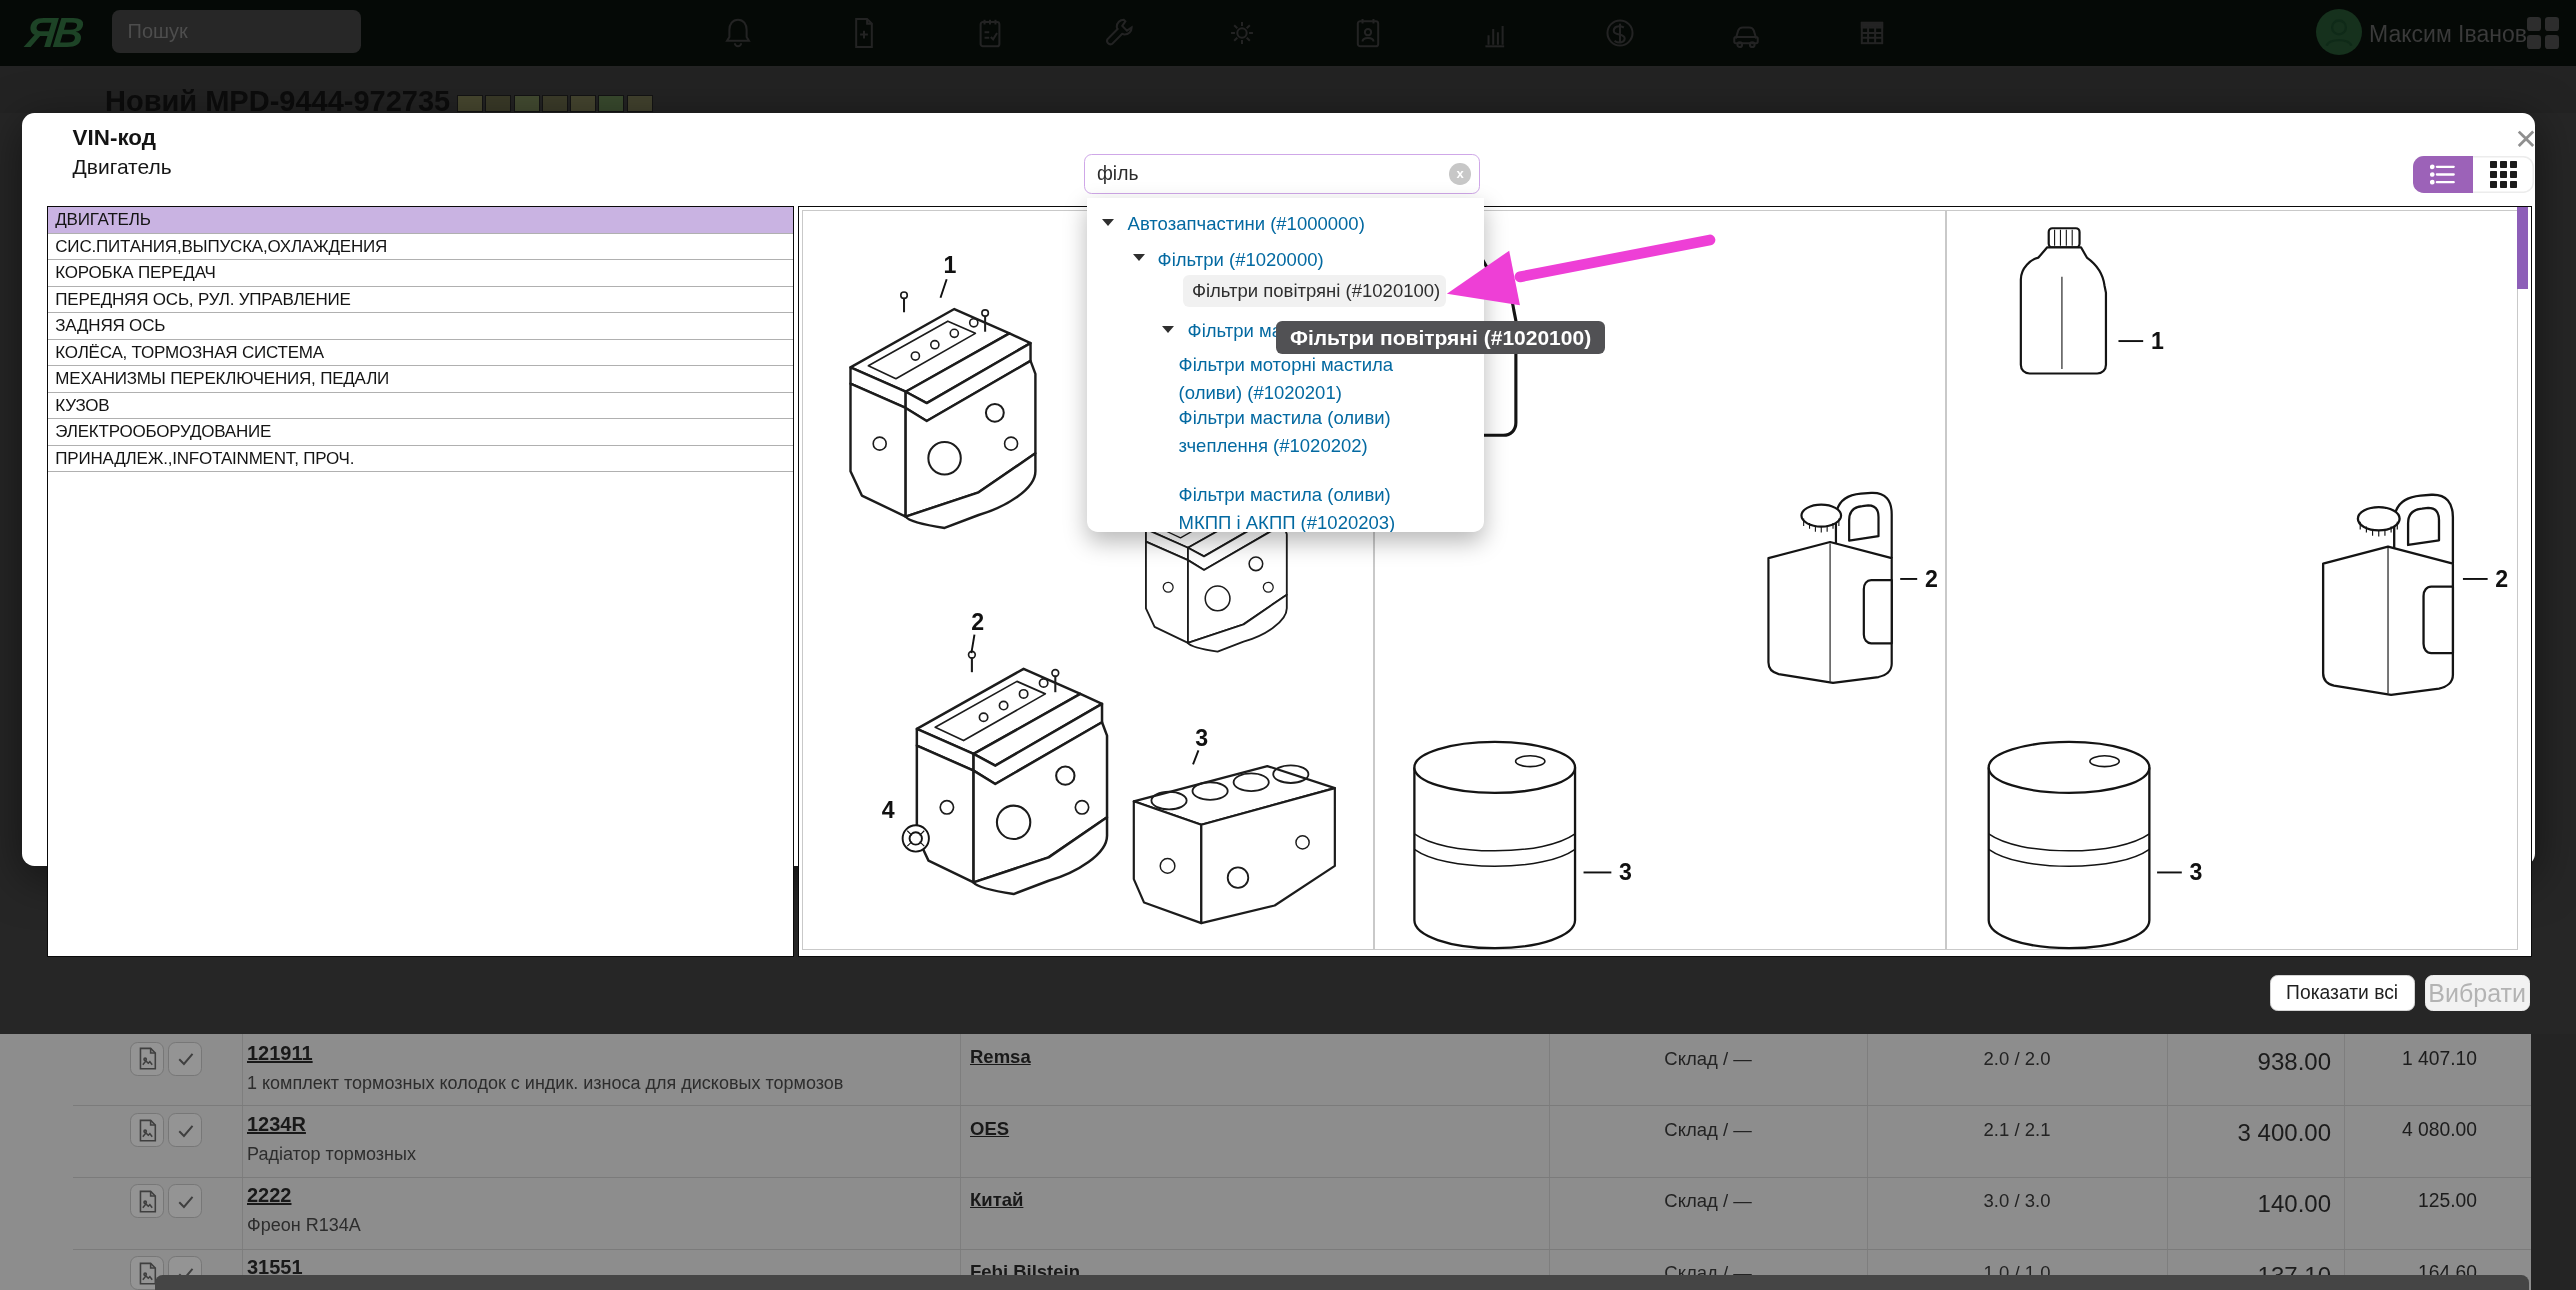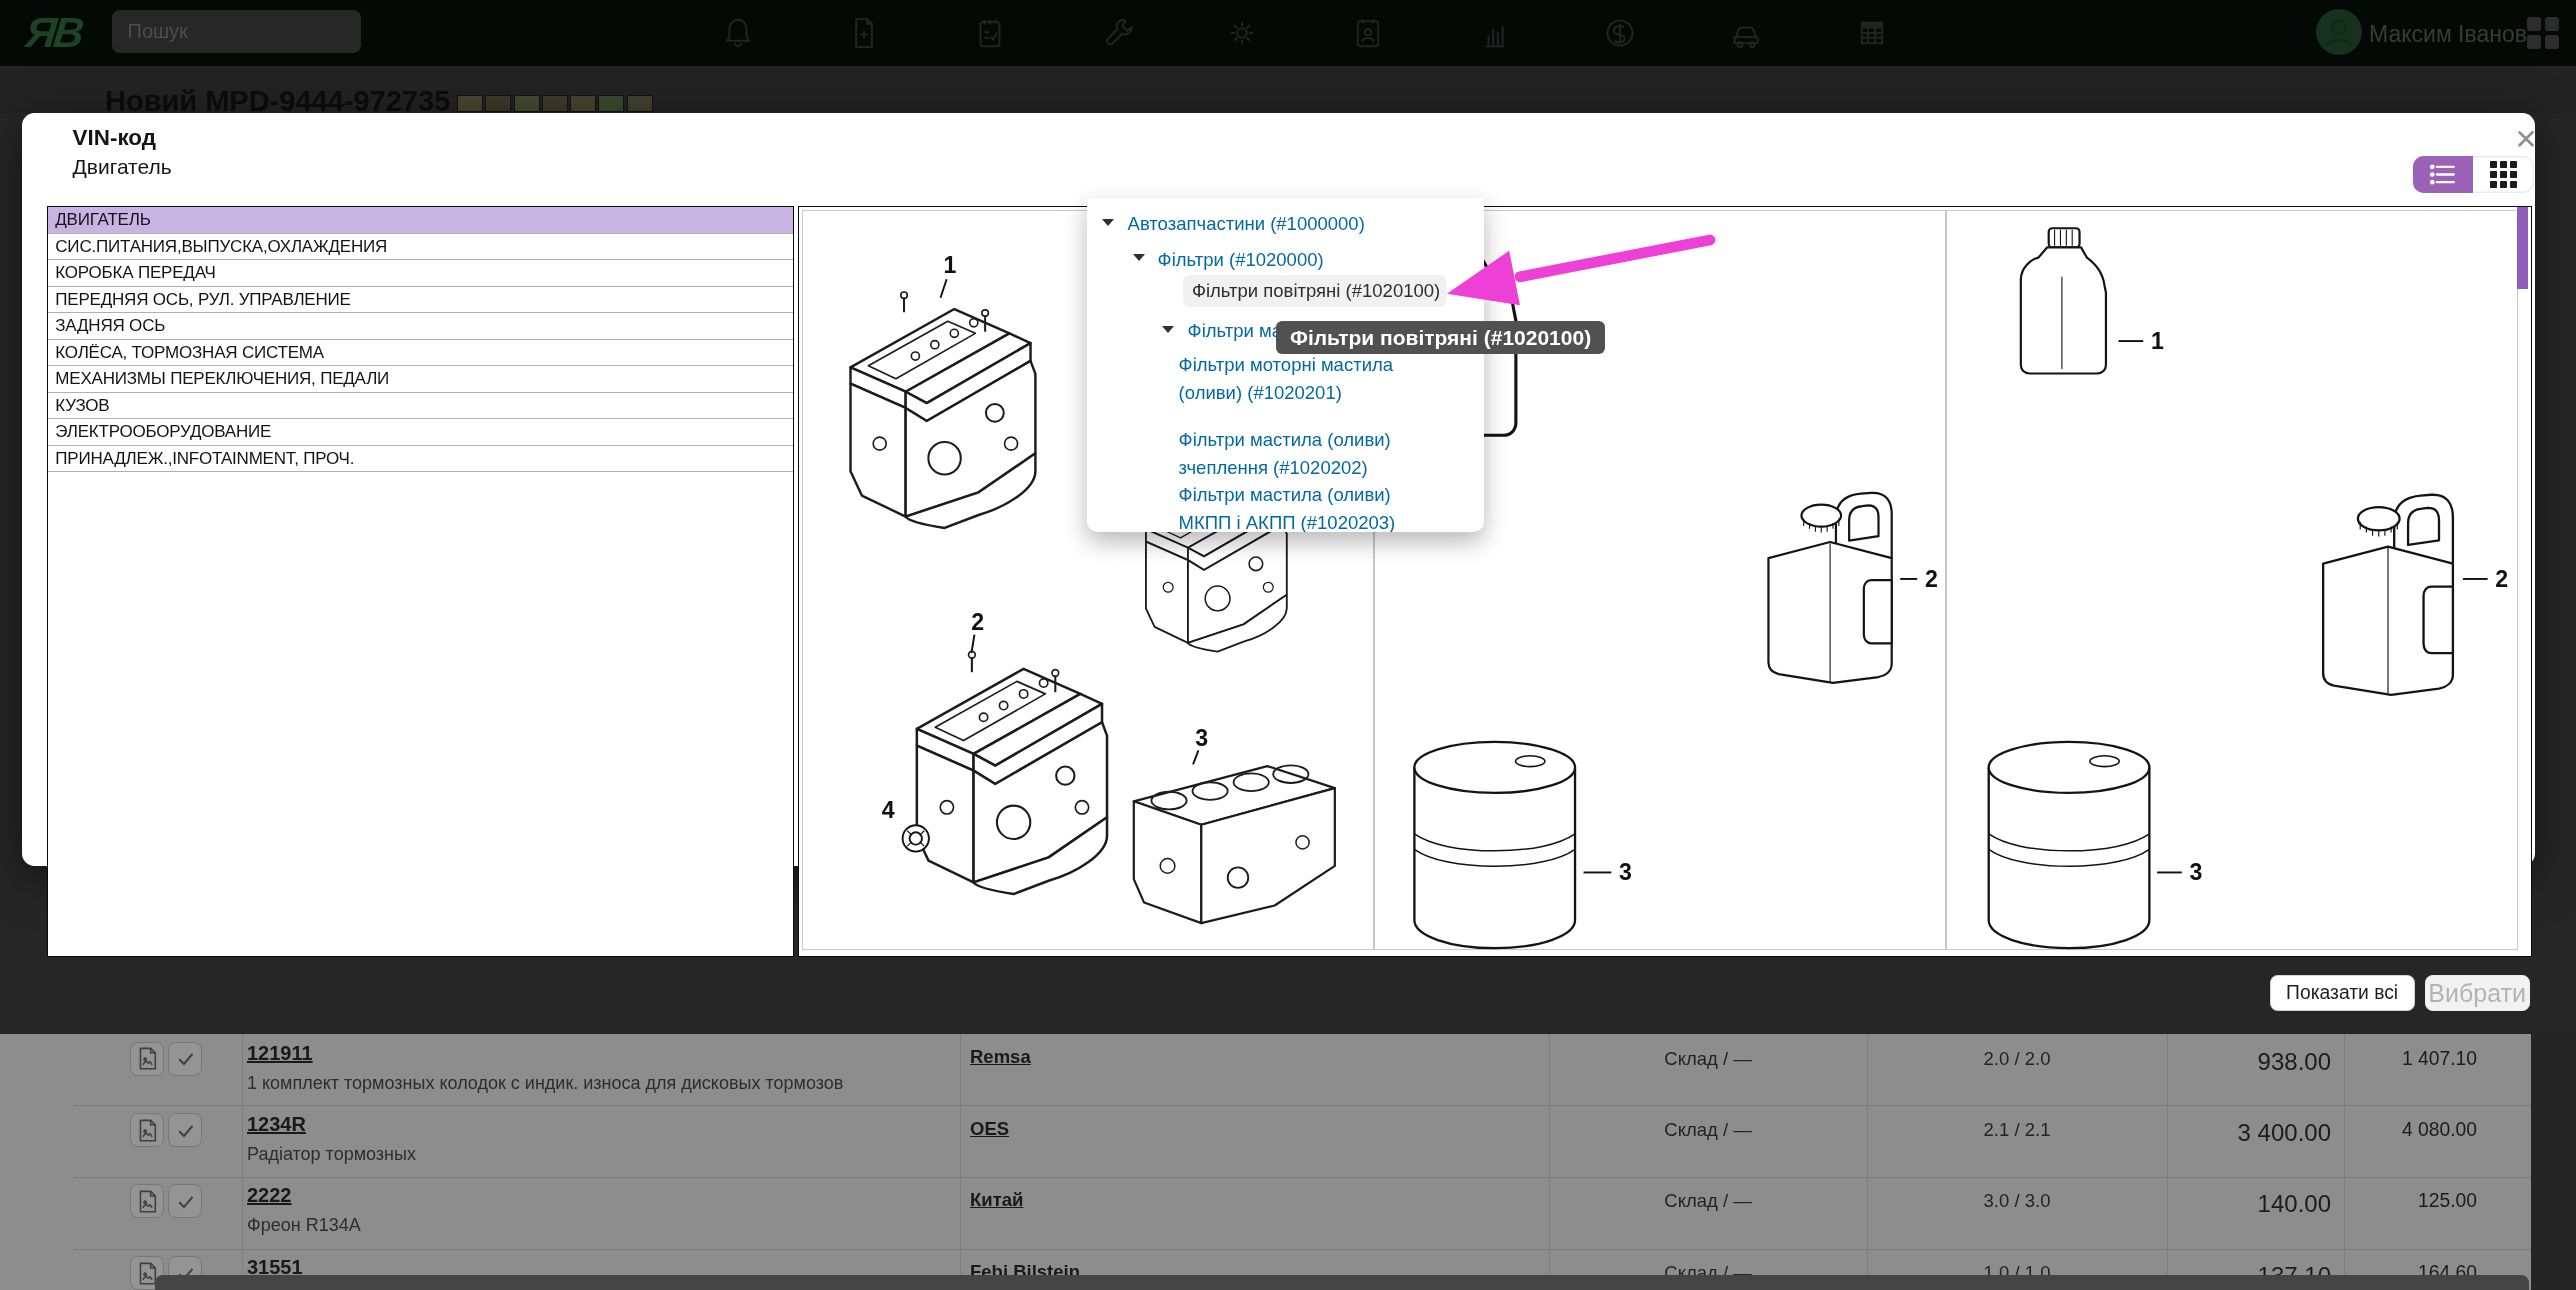--- a/index.html
+++ b/index.html
@@ -471,31 +471,35 @@
         <g>
           <use href="#drum" transform="translate(48,680)"></use>
           <path d="M272,856 H304" stroke="#111" stroke-width="2.5"></path>
           <text x="314" y="866" font-size="30" font-weight="bold" fill="#111">3</text>
         </g>
       </svg>
     </div>
     <div class="vthumb"></div>
   </div>
 
+  <div class="m-search">
+    <input value="філь" style="">
+    <div class="clearbtn">x</div>
+  </div>
 
   <div class="dropdown">
     <span class="caret" style="left:15.5px;top:21px"></span>
     <div class="titem" style="left:41px;top:12.4px">Автозапчастини (#1000000)</div>
     <span class="caret" style="left:46px;top:56px"></span>
     <div class="titem" style="left:71px;top:48px">Фільтри (#1020000)</div>
     <div class="hlitem">Фільтри повітряні (#1020100)</div>
     <span class="caret" style="left:75px;top:128px"></span>
     <div class="titem" style="left:101px;top:119px">Фільтри масляні (#1020200)</div>
     <div class="titem" style="left:92px;top:153px;width:255px">Фільтри моторні мастила (оливи) (#1020201)</div>
-    <div class="titem" style="left:92px;top:228px;width:255px">Фільтри мастила (оливи) зчеплення (#1020202)</div>
+    <div class="titem" style="left:92px;top:206px;width:255px">Фільтри мастила (оливи) зчеплення (#1020202)</div>
     <div class="titem" style="left:92px;top:283px;width:255px">Фільтри мастила (оливи) МКПП і АКПП (#1020203)</div>
   </div>
 
   <div class="btn-showall">Показати всі</div>
   <div class="btn-select">Вибрати</div>
 </div>
 
 <div class="tooltip">Фільтри повітряні (#1020100)</div>
 
 <svg class="arrow" width="325" height="100" viewBox="0 0 420 130">

